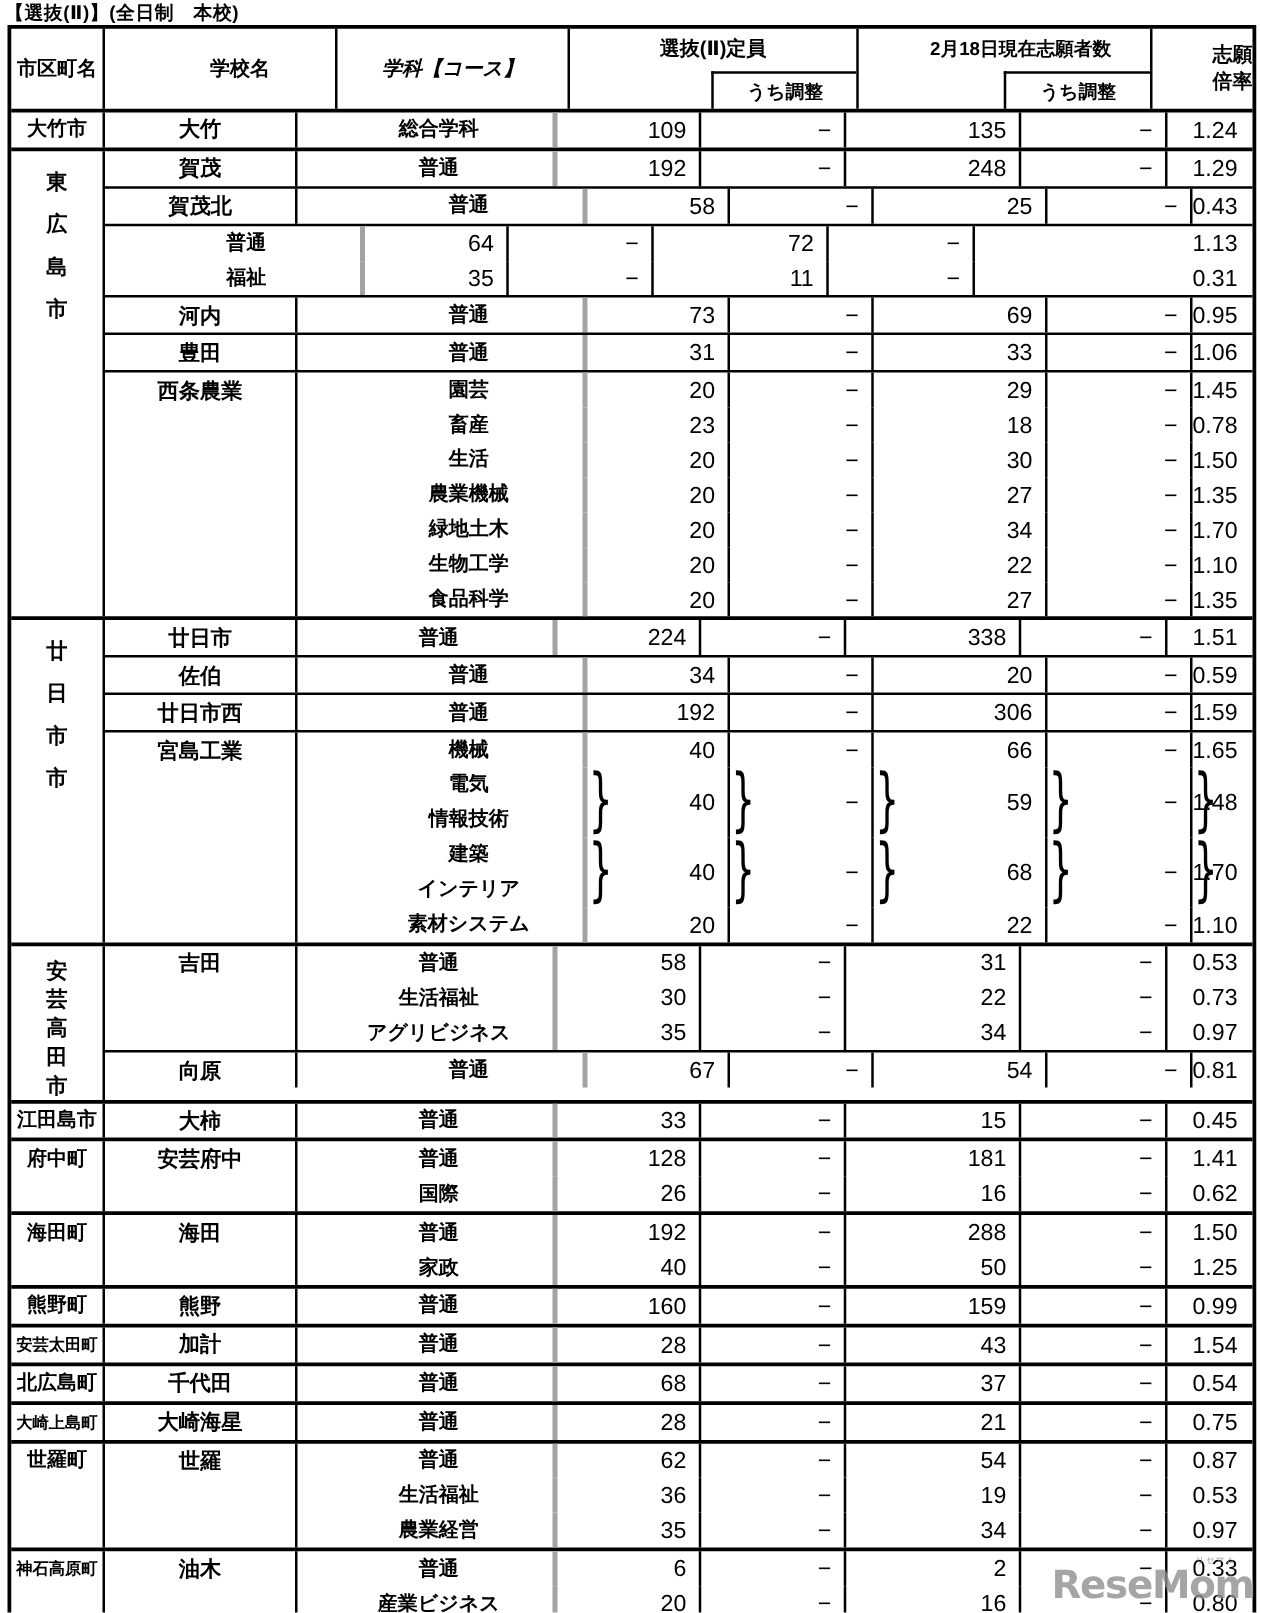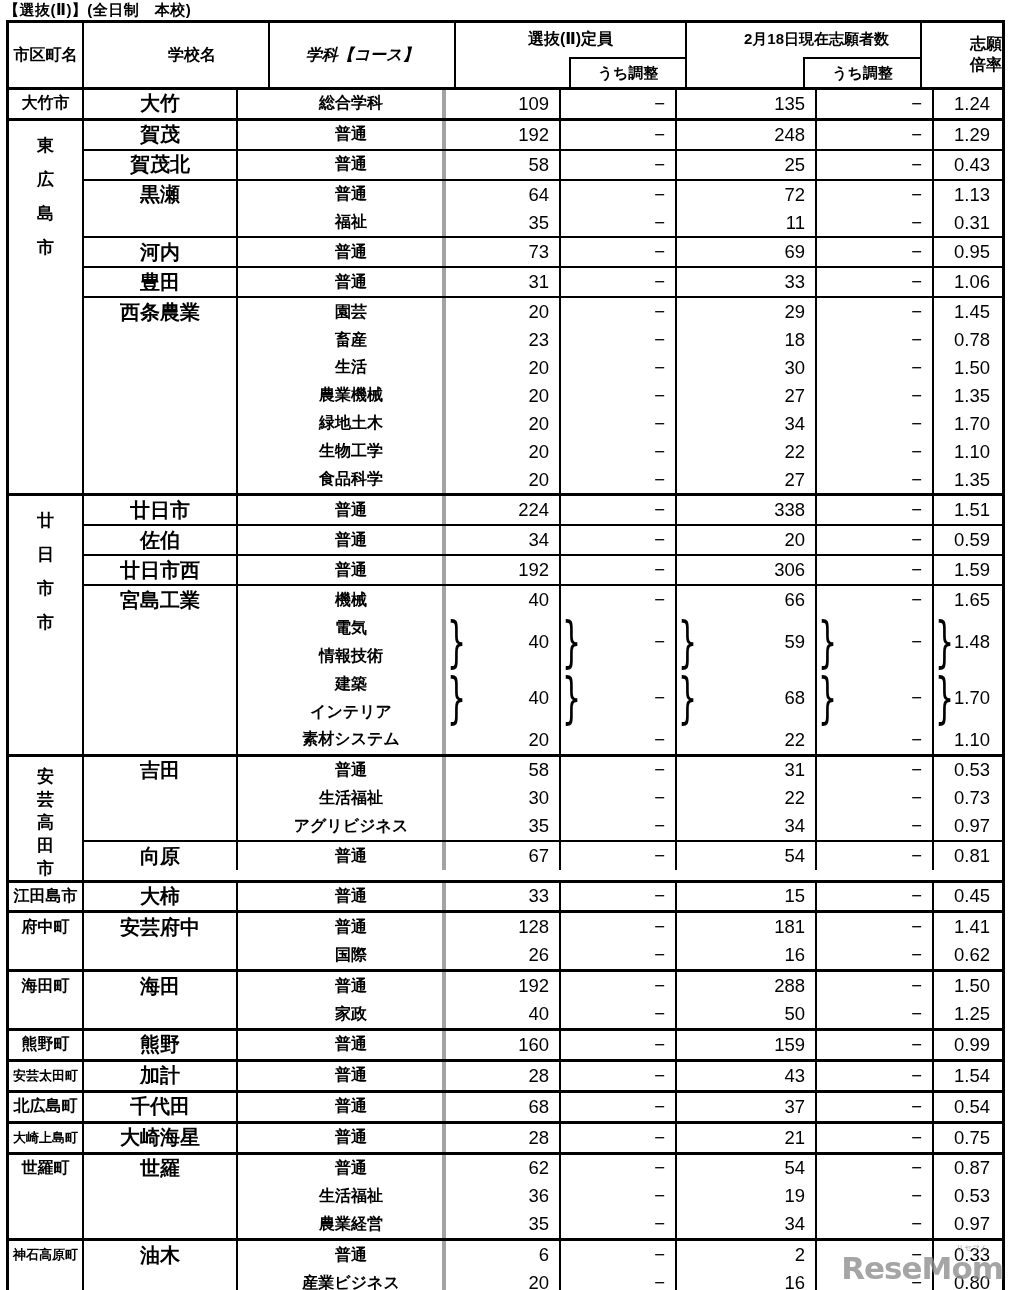--- a/index.html
+++ b/index.html
@@ -47,25 +47,25 @@
   .city-cell.vertical{padding-top:8px;}
   .vchar{font-size:17px;font-weight:600;line-height:34px;}
   .vchar.compact{line-height:23px;}
   .city-label-row{
     height:27.9px;align-self:stretch;display:flex;align-items:center;justify-content:center;
     font-size:16px;font-weight:600;white-space:nowrap;
   }
   .city-label-row.small{font-size:13px;}
   .city-schools{flex:1;display:flex;flex-direction:column;min-width:0;}
   .school-block{display:flex;}
-  .school-block + .school-block{border-top:2px solid #000;}
+  .school-block + .school-block{border-top:2px solid #000;gap:24px;}
   .school-cell{width:154px;border-right:2px solid #000;box-sizing:border-box;flex:none;}
   .school-label-row{
     height:27.9px;display:flex;align-items:center;justify-content:center;
-    font-size:20px;font-weight:600;white-space:nowrap;
+    font-size:17px;font-weight:600;white-space:nowrap;
   }
   .school-rows{flex:1;display:flex;flex-direction:column;min-width:0;}
   .course-row{display:flex;height:27.9px;}
   .course-row.group{height:55.8px;}
   .course-cell{
     width:186px;border-right:4px solid #a3a3a3;box-sizing:border-box;flex:none;
     display:flex;flex-direction:column;align-items:center;justify-content:center;
     font-size:16px;font-weight:600;white-space:nowrap;margin-left:22px;
   }
   .course-line{height:27.9px;line-height:27.9px;}
@@ -205,23 +205,20 @@
                 <div class="vcell c3">
                   <div>−</div>
                 </div>
                 <div class="vcell c4">
                   <div>0.43</div>
                 </div>
               </div>
             </div>
           </div>
           <div class="school-block">
-            <div class="school-cell">
-              <div class="school-label-row">黒瀬</div>
-            </div>
             <div class="school-rows">
               <div class="course-row">
                 <div class="course-cell">
                   <div>普通</div>
                 </div>
                 <div class="vcell c0">
                   <div>64</div>
                 </div>
                 <div class="vcell c1">
                   <div>−</div>

